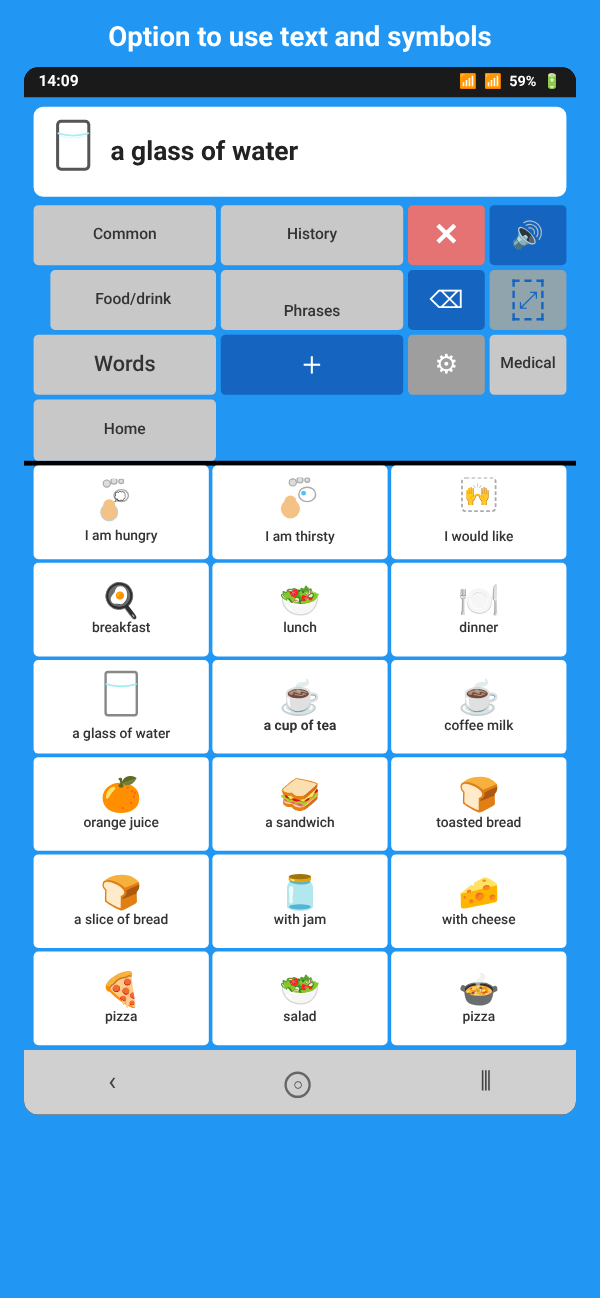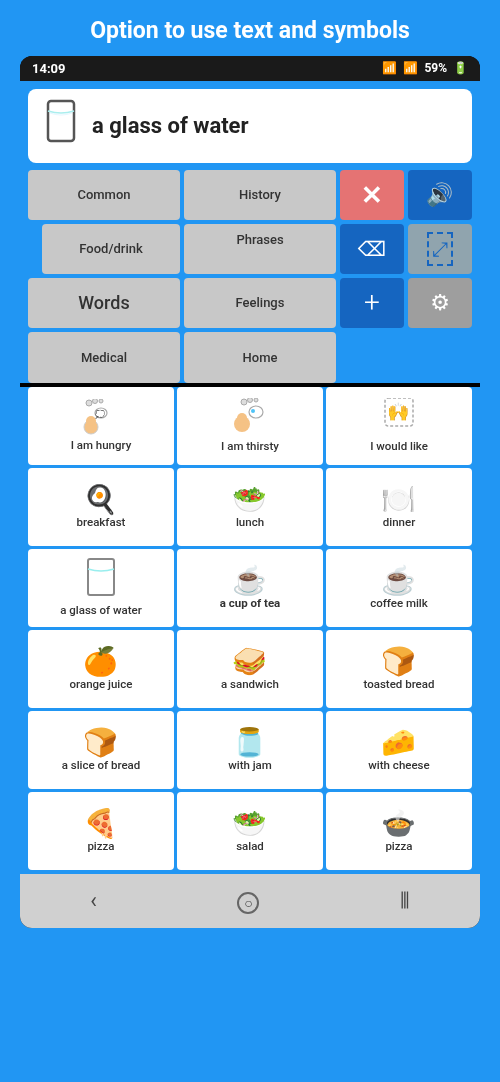--- a/index.html
+++ b/index.html
@@ -59,37 +59,34 @@
         <span style="color:white; font-size:26px; font-weight:bold;">✕</span>
       </div>
 
       <div style="background:#1565C0; border-radius:4px; display:flex; align-items:center; justify-content:center; min-height:50px; cursor:pointer;">
         <span style="color:white; font-size:22px;">🔊</span>
       </div>
 
       <div style="background:#c8c8c8; border-radius:4px; display:flex; align-items:center; justify-content:center; padding:8px 4px; font-size:13px; color:#333; text-align:center; min-height:50px; font-weight:500; cursor:pointer;margin-left:14px;">
         <span>Food/drink</span>
       </div>
-      <div style="background:#c8c8c8; border-radius:4px; display:flex; align-items:flex-start; justify-content:center; padding:8px 4px; font-size:13px; color:#333; text-align:center; min-height:50px; font-weight:500; cursor:pointer;">
+      <div style="background:#c8c8c8; border-radius:4px; display:flex; align-items:flex-end; justify-content:center; padding:8px 4px; font-size:13px; color:#333; text-align:center; min-height:50px; font-weight:500; cursor:pointer;">
         <span>Phrases</span>
       </div>
 
       <div style="background:#1565C0; border-radius:4px; display:flex; align-items:center; justify-content:center; min-height:50px; cursor:pointer;">
         <span style="color:white; font-size:20px;">⌫</span>
       </div>
 
       <div style="background:#90a4ae; border-radius:4px; display:flex; align-items:center; justify-content:center; min-height:50px; cursor:pointer;">
         <span style="color:#1565C0; font-size:20px; border: 2.5px dashed #1565C0; padding:3px;">⤢</span>
       </div>
 
       <div style="background:#c8c8c8; border-radius:4px; display:flex; align-items:center; justify-content:center; padding:8px 4px; font-size:18px; color:#333; text-align:center; min-height:50px; font-weight:500; cursor:pointer;">
         <span>Words</span>
-      </div>
-      <div style="background:#c8c8c8; border-radius:4px; display:flex; align-items:center; justify-content:center; padding:8px 4px; font-size:13px; color:#333; text-align:center; min-height:50px; font-weight:500; cursor:pointer;">
-        <span>Feelings</span>
       </div>
 
       <div style="background:#1565C0; border-radius:4px; display:flex; align-items:center; justify-content:center; min-height:50px; cursor:pointer;">
         <span style="color:white; font-size:28px; font-weight:300;">+</span>
       </div>
 
       <div style="background:#9e9e9e; border-radius:4px; display:flex; align-items:center; justify-content:center; min-height:50px; cursor:pointer;">
         <span style="color:white; font-size:22px;">⚙</span>
       </div>
 

